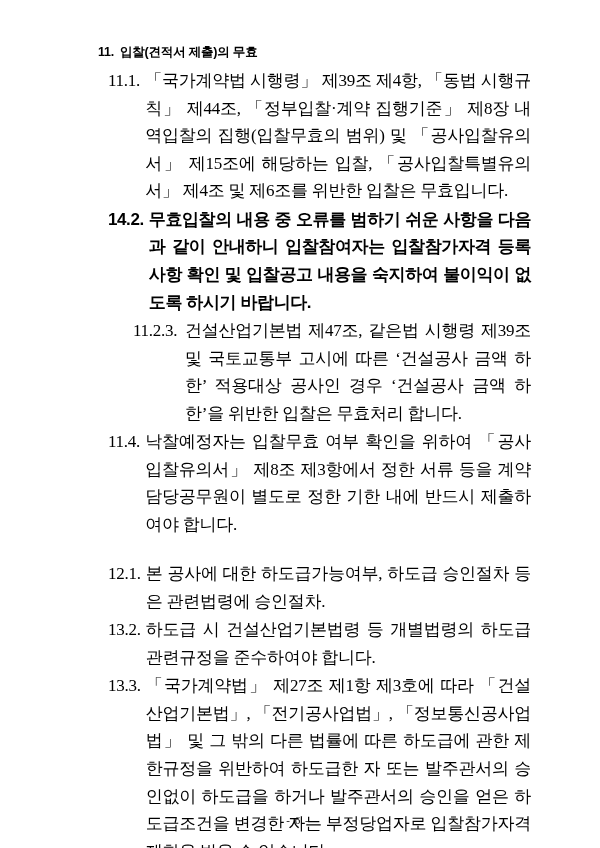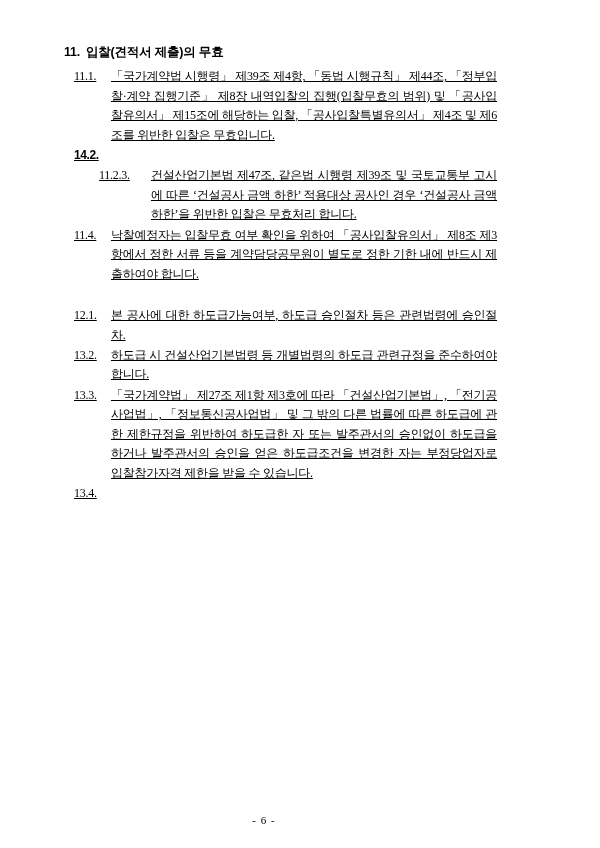--- a/index.html
+++ b/index.html
@@ -12,45 +12,45 @@
     background: #ffffff;
     font-family: "Liberation Serif", "DejaVu Serif", serif;
     color: #000000;
   }
   .page {
     position: relative;
     width: 528px;
     height: 848px;
     box-sizing: border-box;
     padding: 44px 31px 0 52px;
+    margin-left: 34px;
   }
   .section {
     margin-bottom: 2px;
   }
   .section-title {
     font-family: "Liberation Sans", "DejaVu Sans", sans-serif;
     font-weight: bold;
     font-size: 12.5px;
     letter-spacing: -0.2px;
     margin: 0 0 7px 12px;
     line-height: 1.3;
   }
   .section-title .num {
     display: inline-block;
     min-width: 22px;
   }
   .para {
     display: flex;
     align-items: flex-start;
-    font-size: 12px;
+    font-size: 17px;
     line-height: 1.62;
     text-align: justify;
     margin-bottom: 1px;
     letter-spacing: -0.25px;
-    text-decoration: underline;
   }
   .lvl2 { padding-left: 22px; }
   .lvl3 { padding-left: 47px; }
   .para .label {
     flex: 0 0 auto;
     white-space: nowrap;
     padding-right: 5px;
   }
   .lvl2 > .label { min-width: 32px; }
   .lvl3 > .label { min-width: 47px; }
@@ -86,20 +86,21 @@
       <span class="num">11.</span><span>입찰(견적서 제출)의 무효</span>
     </div>
 
     <div class="para lvl2">
       <span class="label">11.1.</span>
       <span class="body">「국가계약법 시행령」 제39조 제4항, 「동법 시행규칙」 제44조, 「정부입찰·계약 집행기준」 제8장 내역입찰의 집행(입찰무효의 범위) 및 「공사입찰유의서」 제15조에 해당하는 입찰, 「공사입찰특별유의서」 제4조 및 제6조를 위반한 입찰은 무효입니다.</span>
     </div>
 
     <div class="para lvl2 bold">
       <span class="label">14.2.</span>
+      <span class="body">무효입찰의 내용 중 오류를 범하기 쉬운 사항을 다음과 같이 안내하니 입찰참여자는 입찰참가자격 등록사항 확인 및 입찰공고 내용을 숙지하여 불이익이 없도록 하시기 바랍니다.</span>
     </div>
 
 
 
     <div class="para lvl3">
       <span class="label">11.2.3.</span>
       <span class="body">건설산업기본법 제47조, 같은법 시행령 제39조 및 국토교통부 고시에 따른 ‘건설공사 금액 하한’ 적용대상 공사인 경우 ‘건설공사 금액 하한’을 위반한 입찰은 무효처리 합니다.</span>
     </div>
 
 

